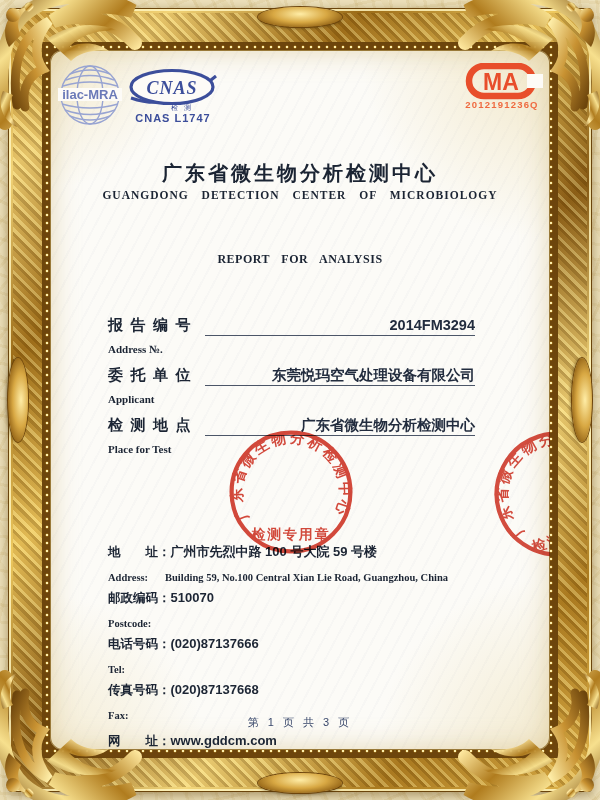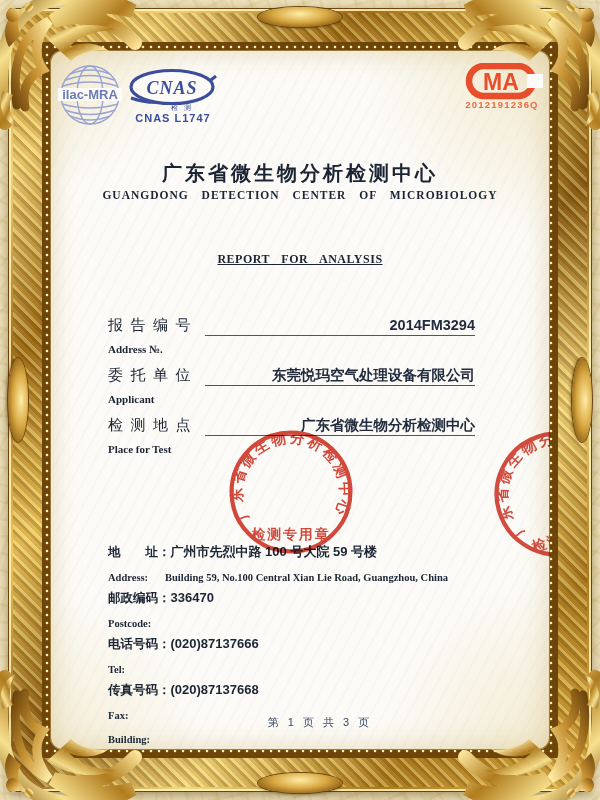--- a/index.html
+++ b/index.html
@@ -46,42 +46,42 @@
   .certs-ilac{position:absolute;left:4px;top:11px;}
   .certs-cnas{position:absolute;left:76px;top:17px;}
   .certs-cma{position:absolute;right:7px;top:13px;}
   .org-cn{position:absolute;top:110px;width:100%;text-align:center;font-size:20px;font-weight:700;
     letter-spacing:3px;color:#1b2433;}
   .org-en{position:absolute;top:139px;width:100%;text-align:center;font-family:"Liberation Serif",serif;
     font-weight:700;font-size:11.5px;word-spacing:9px;letter-spacing:1px;color:#1b2433;}
   .report-cn{position:absolute;top:158px;width:100%;text-align:center;font-size:31px;font-weight:700;
     letter-spacing:18px;margin-right:-18px;color:#10161f;}
   .report-en{position:absolute;top:202px;width:100%;text-align:center;font-family:"Liberation Serif",serif;
-    font-weight:700;font-size:12px;word-spacing:8px;letter-spacing:.5px;color:#1b2433;text-decoration:underline;}
+    font-weight:700;font-size:12px;word-spacing:8px;letter-spacing:.5px;color:#1b2433;}
 
   .fields{position:absolute;left:58px;top:266px;width:372px;}
   .field-row{position:relative;height:50px;}
-  .fl-cn{position:absolute;left:0;top:0;font-size:15px;font-weight:400;letter-spacing:7.5px;color:#1c2534;white-space:nowrap;}
+  .fl-cn{position:absolute;left:0;top:0;font-size:15px;font-weight:700;letter-spacing:7.5px;color:#1c2534;white-space:nowrap;}
   .fl-en{position:absolute;left:0;top:27px;font-family:"Liberation Serif",serif;font-weight:700;font-size:11px;color:#1c2534;white-space:nowrap;}
   .f-line{position:absolute;left:97px;top:19px;width:270px;border-bottom:1.5px solid #4c5668;}
   .f-value{position:absolute;left:97px;top:0;width:270px;height:18px;line-height:18px;text-align:right;
     font-size:14.5px;color:#222c3e;font-weight:600;}
 
   .contact{position:absolute;left:58px;top:492px;width:410px;}
   .c-row{margin-bottom:3px;}
   .c-row.gap{margin-bottom:8px;}
   .c-cn{line-height:17px;}
   .c-en{line-height:14px;margin-top:8px;}
   .c-label{display:inline-block;min-width:57px;font-weight:700;font-size:12.5px;color:#1c2534;}
   .c-val{font-weight:700;font-size:13px;color:#1c2534;}
   .c-label-en{display:inline-block;min-width:57px;font-family:"Liberation Serif",serif;font-weight:700;font-size:10.5px;color:#1c2534;}
   .c-val-en{font-family:"Liberation Serif",serif;font-weight:700;font-size:10.5px;color:#1c2534;}
 
   .page-footer{position:absolute;bottom:20px;width:100%;text-align:center;font-size:11px;
-    letter-spacing:3px;color:#39486b;padding-left:20px;}
+    letter-spacing:3px;color:#39486b;}
 
   .stamp-main{position:absolute;left:176px;top:377px;width:130px;height:130px;mix-blend-mode:multiply;opacity:.92;}
   .stamp-right{position:absolute;left:441px;top:378px;width:132px;height:132px;transform:rotate(-18deg);
     mix-blend-mode:multiply;opacity:.9;}
 </style>
 </head>
 <body>
 
 <div class="frame1"></div>
 <div class="frame-stripes"></div>
@@ -184,32 +184,33 @@
       <span class="f-value">广东省微生物分析检测中心</span>
     </div>
   </div>
 
   <div class="contact">
     <div class="c-row">
       <div class="c-cn"><span class="c-label">地　　址：</span><span class="c-val">广州市先烈中路 100 号大院 59 号楼</span></div>
       <div class="c-en"><span class="c-label-en">Address:</span><span class="c-val-en">Building 59, No.100 Central Xian Lie Road, Guangzhou, China</span></div>
     </div>
     <div class="c-row">
-      <div class="c-cn"><span class="c-label">邮政编码：</span><span class="c-val">336470</span></div>
+      <div class="c-cn"><span class="c-label">邮政编码：</span><span class="c-val">510070</span></div>
       <div class="c-en"><span class="c-label-en">Postcode:</span><span class="c-val-en"></span></div>
     </div>
     <div class="c-row">
       <div class="c-cn"><span class="c-label">电话号码：</span><span class="c-val">(020)87137666</span></div>
       <div class="c-en"><span class="c-label-en">Tel:</span><span class="c-val-en"></span></div>
     </div>
     <div class="c-row gap">
       <div class="c-cn"><span class="c-label">传真号码：</span><span class="c-val">(020)87137668</span></div>
       <div class="c-en"><span class="c-label-en">Fax:</span><span class="c-val-en"></span></div>
     </div>
     <div class="c-row">
+      <div class="c-cn"><span class="c-label">网　　址：</span><span class="c-val">www.gddcm.com</span></div>
       <div class="c-en"><span class="c-label-en">Building:</span><span class="c-val-en"></span></div>
     </div>
   </div>
 
   <svg class="stamp-main" viewBox="0 0 140 140">
     <circle cx="70" cy="70" r="64" fill="none" stroke="#d23a2c" stroke-width="4.5"></circle>
     <path id="sealArc" d="M 25,98 A 53,53 0 1 1 115,98" fill="none"></path>
     <text font-size="15.5" font-weight="bold" fill="#d23a2c" letter-spacing="3">
       <textPath href="#sealArc">广东省微生物分析检测中心</textPath>
     </text>

